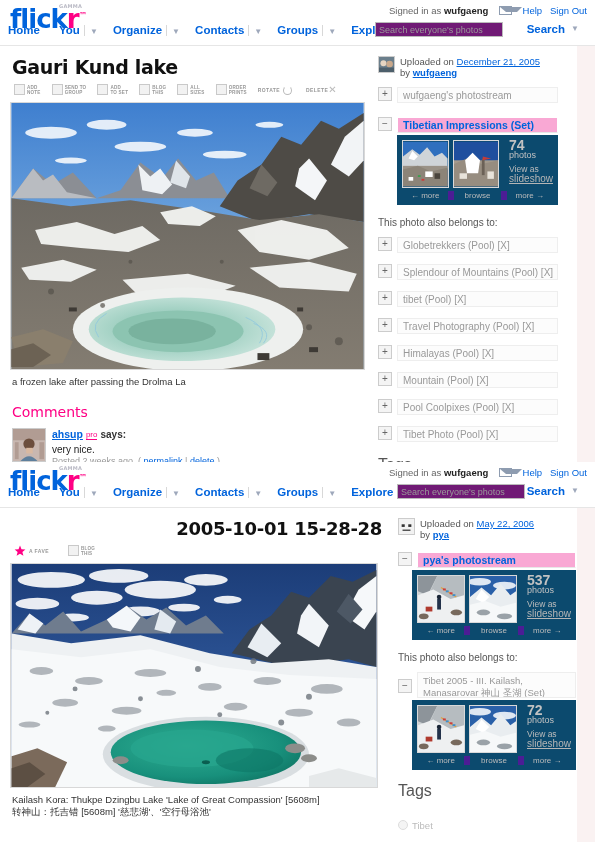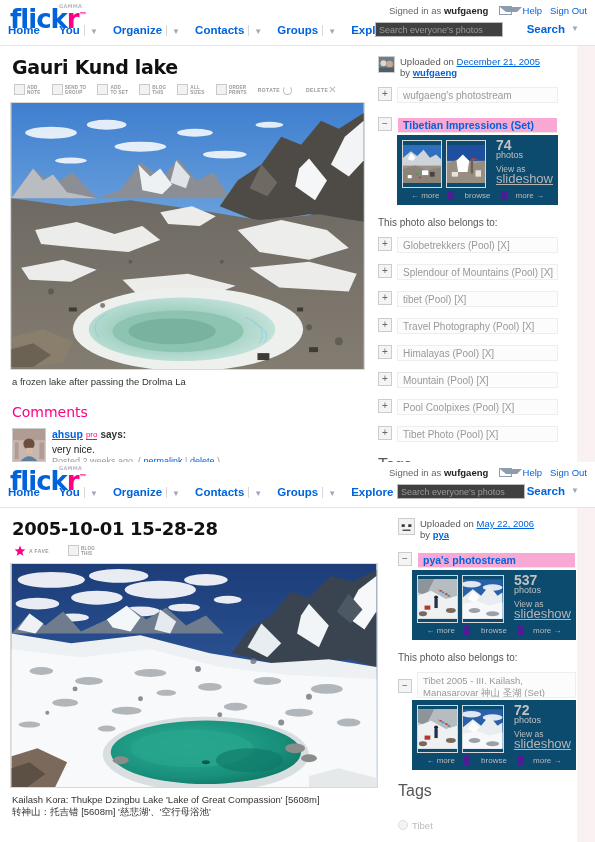--- a/index.html
+++ b/index.html
@@ -30,21 +30,21 @@
               position:relative; vertical-align:-1px; margin:0 8px; }
   .mail-ico:before { content:""; position:absolute; left:0; top:0; width:11px; height:6px;
               border-left:6px solid transparent; border-right:5px solid transparent; border-top:5px solid #8e9cb0; }
 
   .nav { position:absolute; left:8px; top:24px; right:8px; height:20px; }
   .nav a.nv { color:#0063DC; font-weight:bold; font-size:11.5px; text-decoration:none; margin-right:4px; }
   .nav .grp { display:inline-block; margin-right:12px; }
   .nav .car { color:#9ea8bb; font-size:8px; }
   .nav .sep { display:inline-block; width:1px; height:11px; background:#d8d8d8; vertical-align:-2px; margin-right:5px;}
   .searchbox { position:absolute; right:84px; top:-2px; width:128px; height:15px; border:1px solid #bbb;
-               background:#404040; font-size:9px; color:#999; padding:1px 3px; line-height:13px; }
+               background:#701a75; font-size:9px; color:#999; padding:1px 3px; line-height:13px; }
   .searchbtn { position:absolute; right:22px; top:-1px; color:#0063DC; font-weight:bold; font-size:11.5px;}
   .searchcar { position:absolute; right:8px; top:0px; color:#9ea8bb; font-size:8px; }
 
   
   .cols { position:relative; }
   .left { position:absolute; left:10px; top:0; width:360px; }
   .right { position:absolute; left:378px; top:0; width:180px; }
 
   h1.title { font-size:19px; font-weight:bold; color:#111; margin:10px 0 4px 2px;
              font-family:"DejaVu Sans", sans-serif; letter-spacing:-0.3px;}
@@ -96,21 +96,21 @@
   .stripe.tall .bar { height:26px; white-space:normal; line-height:12px; padding-top:2px; font-size:9.5px; color:#999;}
   .stripe.tall .pm { top:7px; }
 
   .setbox { background:#0c4a6e; padding:5px; margin-top:0px; }
   .thumbs { display:flex; gap:4px; align-items:flex-start; }
   .thumbs .th { width:48px; height:48px; border:1px solid #d9d9d9; display:block; }
   .cntbox { margin-left:6px; color:#c2c2c2; line-height:10px; }
   .cntbox .n { font-size:14px; font-weight:bold; display:block; color:#c2c2c2;}
   .cntbox .ph { font-size:9px; display:block; }
   .cntbox .va { font-size:8.5px; display:block; margin-top:4px; color:#bcbcbc;}
-  .cntbox .sl { font-size:13px; display:block; color:#b5b5b5; text-decoration:underline;}
+  .cntbox .sl { font-size:10px; display:block; color:#b5b5b5; text-decoration:underline;}
   .navrow { display:flex; margin-top:3px; font-size:8px; color:#bbb; }
   .navrow span { flex:1; text-align:center; border-right:6px solid #4c1d95; }
   .navrow span:last-child { border-right:none; }
 
   .belongs { font-size:10px; color:#555; margin:12px 0 6px 0; }
   .tagshdr { font-size:16px; color:#555; margin:12px 0 20px 0; }
   .tagrow { font-size:9.5px; color:#bbb; }
   .tagrow .tg { display:inline-block; width:10px; height:10px; border-radius:50%; border:1px solid #ddd;
       background:#f4f4f4; vertical-align:-1px; margin-right:4px;}
   .tagrow .tname { color:#bbb; }
@@ -431,21 +431,21 @@
       <div class="searchbox" style="right:62px;">Search everyone's photos</div>
       <span class="searchbtn" style="right:22px;">Search</span>
       <span class="searchcar">▼</span>
     </div>
   </div>
 
   <div class="cols" style="height:334px;">
     <div class="edge"></div>
 
     <div class="left" style="width:372px;">
-      <h1 class="title" style="font-size:18px;">2005-10-01 15-28-28</h1>
+      <h1 class="title" style="font-size:18px;text-align:right;">2005-10-01 15-28-28</h1>
 
       <div class="ptools">
         <span class="tl">
           <svg class="star" viewBox="0 0 12 12">
             <path d="M6 0.6 L7.5 4.2 L11.4 4.5 L8.4 7 L9.4 10.8 L6 8.7 L2.6 10.8 L3.6 7 L0.6 4.5 L4.5 4.2 Z" fill="#FF0084"></path>
           </svg><span class="plaintl">A FAVE</span>
         </span>
         <span class="tl" style="margin-left:8px;">
           <span class="ic"></span><span class="lbl"><i>BLOG</i><i>THIS</i></span>
         </span>

